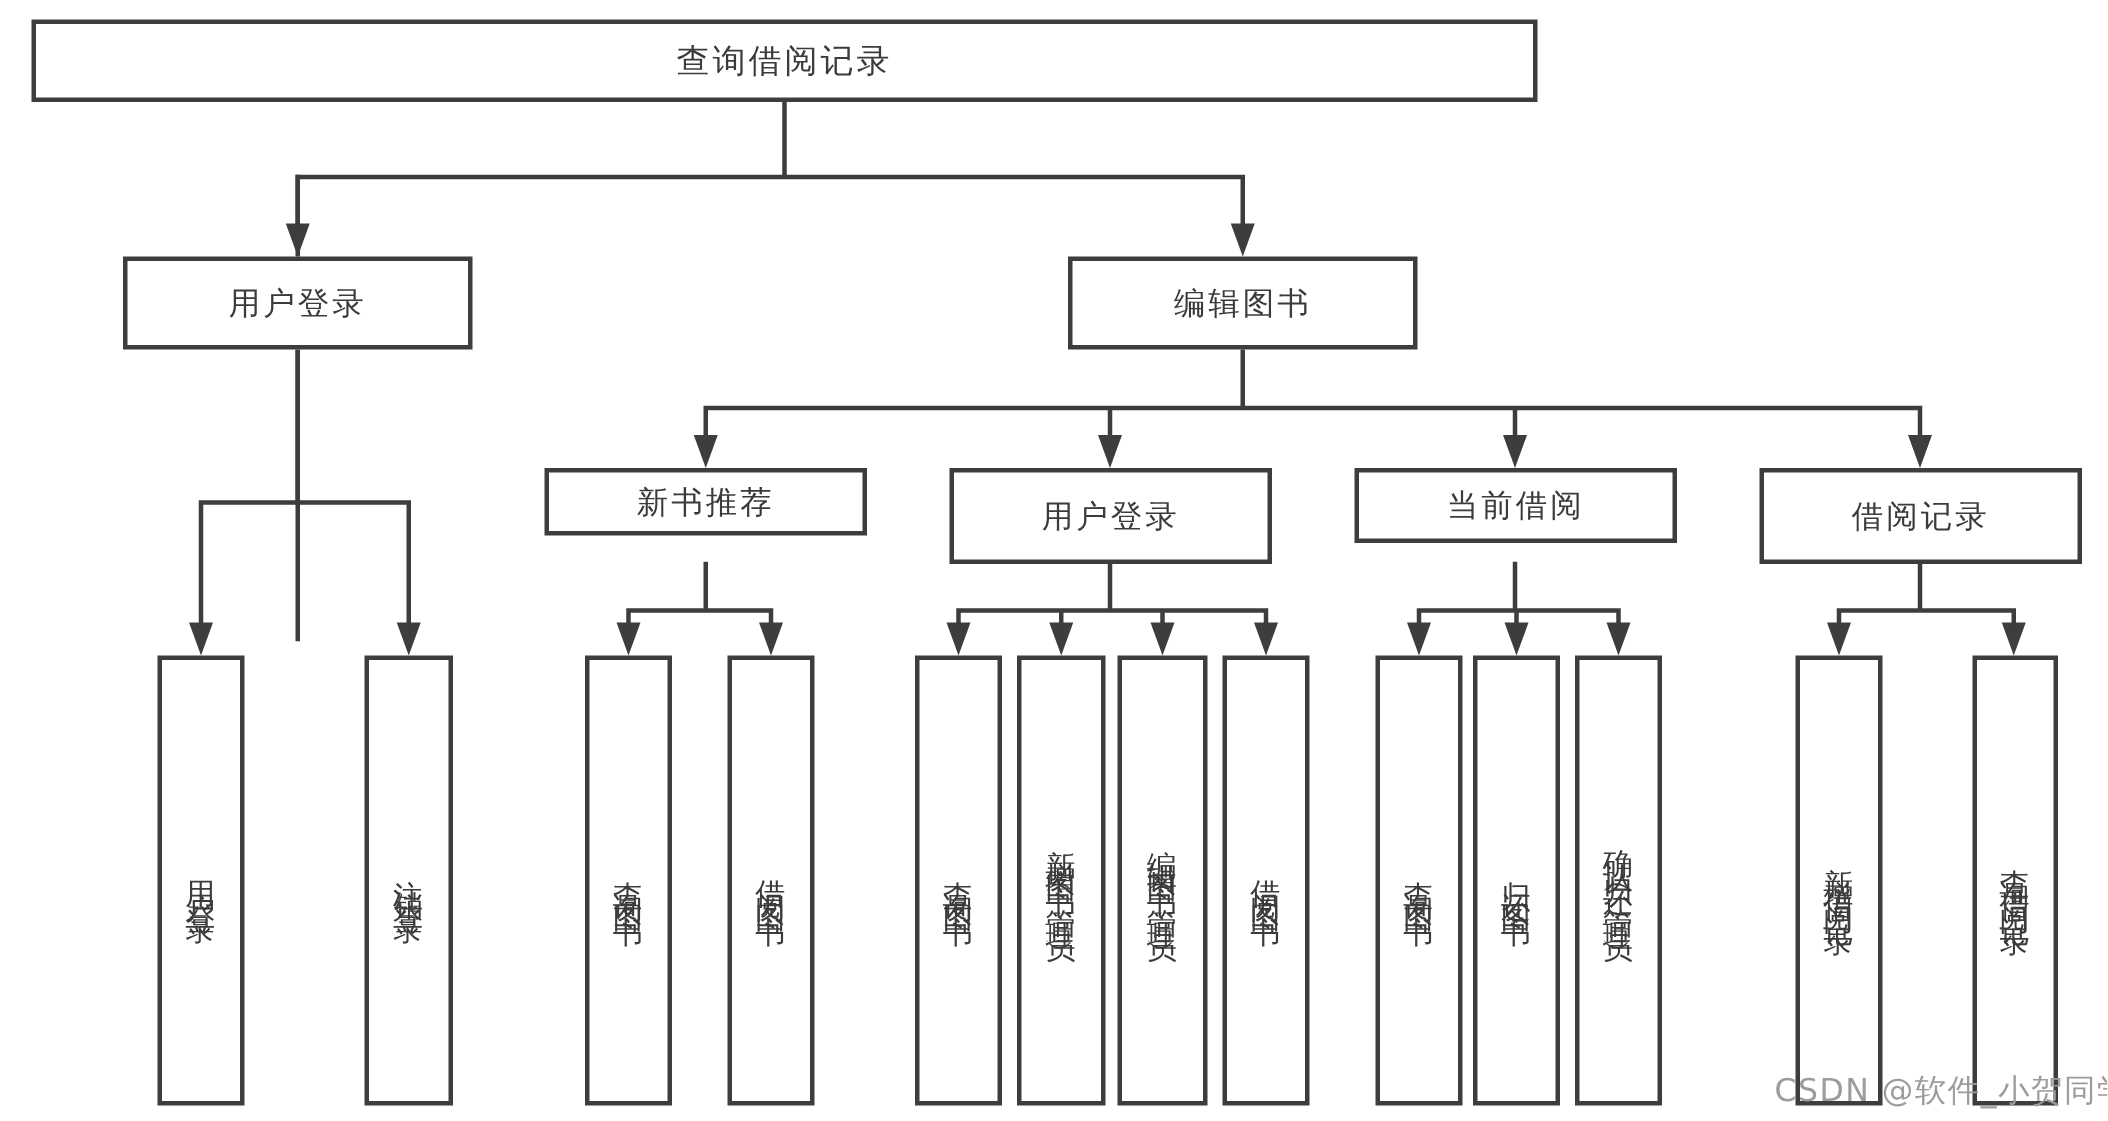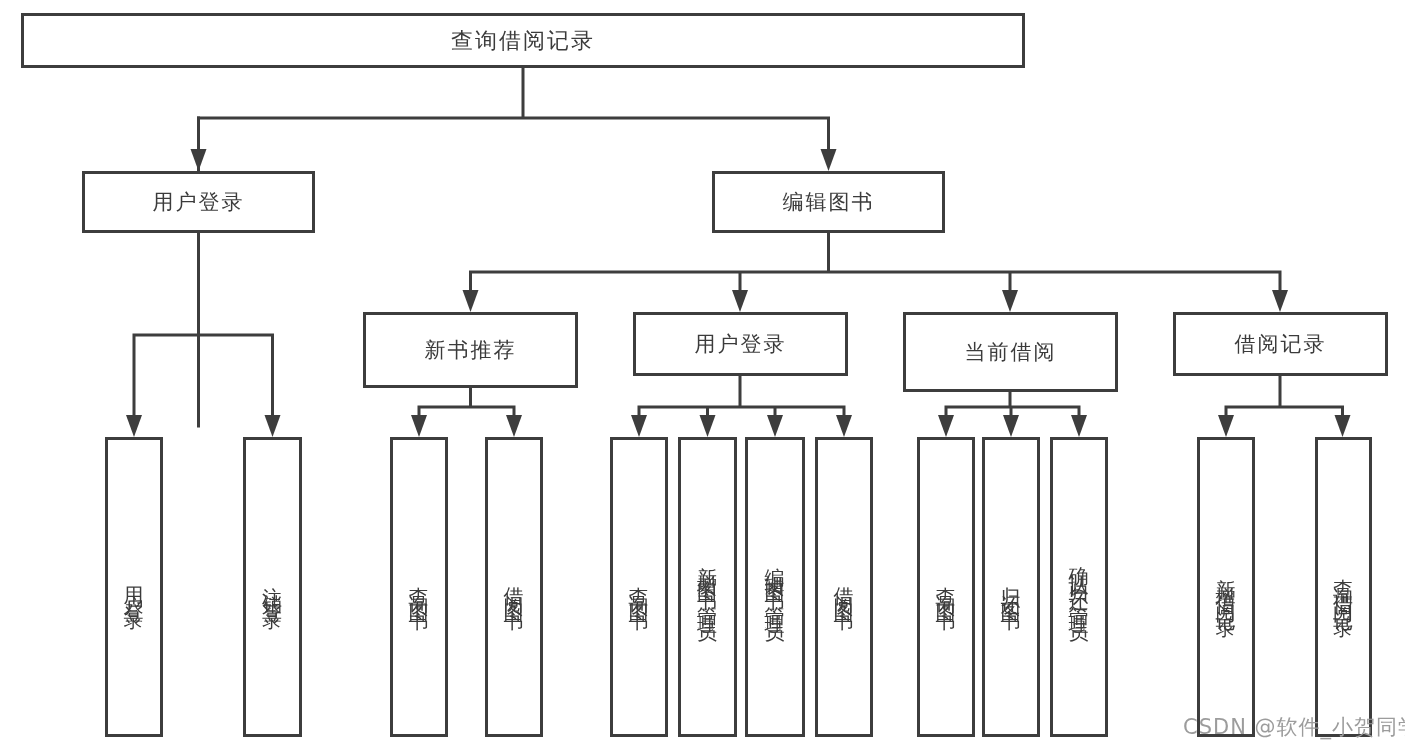--- a/index.html
+++ b/index.html
@@ -71,23 +71,23 @@
       <polygon fill="#3d3d3d" stroke="none" points="1218,415 1234,415 1226,437"></polygon>
       <polygon fill="#3d3d3d" stroke="none" points="1334.5,415 1350.5,415 1342.5,437"></polygon>
     </g>
   </svg>
 
   <div class="node h root" style="left:21px;top:13px;width:1004px;height:55px">查询借阅记录</div>
 
   <div class="node h" style="left:82px;top:171px;width:233px;height:62px">用户登录</div>
   <div class="node h" style="left:712px;top:171px;width:233px;height:62px">编辑图书</div>
 
-  <div class="node h" style="left:363px;top:312px;width:215px;height:76px">新书推荐</div>
+  <div class="node h" style="left:363px;top:312px;width:215px;height:45px">新书推荐</div>
   <div class="node h" style="left:633px;top:312px;width:215px;height:64px">用户登录</div>
-  <div class="node h" style="left:903px;top:312px;width:215px;height:80px">当前借阅</div>
+  <div class="node h" style="left:903px;top:312px;width:215px;height:50px">当前借阅</div>
   <div class="node h" style="left:1173px;top:312px;width:215px;height:64px">借阅记录</div>
 
   <div class="node v" style="left:105px;top:437px;width:58px;height:300px">
     <span class="vtext">用户登录</span>
   </div>
   <div class="node v" style="left:243px;top:437px;width:59px;height:300px">
     <span class="vtext">注销登录</span>
   </div>
 
   <div class="node v" style="left:390px;top:437px;width:58px;height:300px">

